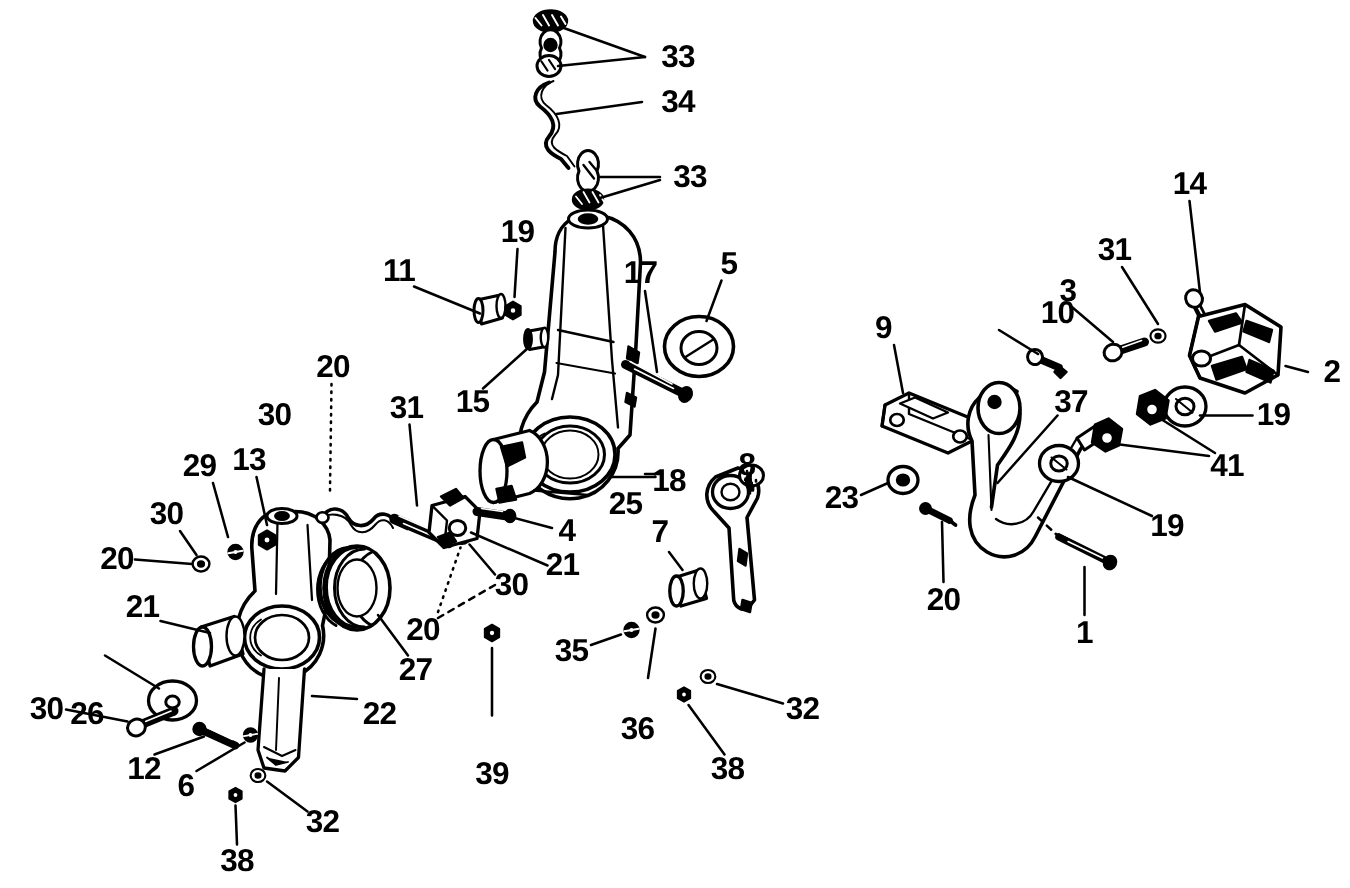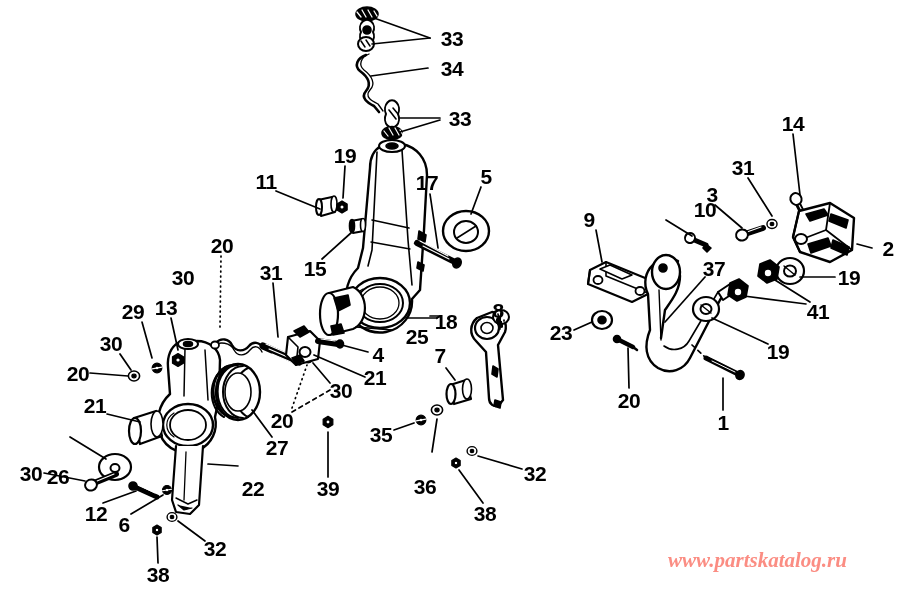--- a/index.html
+++ b/index.html
@@ -537,25 +537,24 @@
   <div class="lbl" style="left:375px;top:377px;">21</div>
   <div class="lbl" style="left:341px;top:390px;">30</div>
   <div class="lbl" style="left:95px;top:405px;">21</div>
   <div class="lbl" style="left:282px;top:420px;">20</div>
   <div class="lbl" style="left:381px;top:434px;">35</div>
   <div class="lbl" style="left:58px;top:428px;margin-top:48px;">26</div>
   <div class="lbl" style="left:723px;top:422px;">1</div>
   <div class="lbl" style="left:629px;top:400px;">20</div>
   <div class="lbl" style="left:277px;top:447px;">27</div>
   <div class="lbl" style="left:425px;top:486px;">36</div>
-  <div class="lbl" style="left:253px;top:488px;">22</div>
+  <div class="lbl" style="left:253px;top:476px;">22</div>
   <div class="lbl" style="left:31px;top:473px;">30</div>
   <div class="lbl" style="left:535px;top:473px;">32</div>
-  <div class="lbl" style="left:328px;top:488px;">39</div>
+  <div class="lbl" style="left:328px;top:516px;">39</div>
   <div class="lbl" style="left:96px;top:513px;">12</div>
   <div class="lbl" style="left:124px;top:524px;">6</div>
   <div class="lbl" style="left:485px;top:513px;">38</div>
   <div class="lbl" style="left:215px;top:548px;">32</div>
   <div class="lbl" style="left:158px;top:574px;">38</div>
 
-  <div id="watermark">www.partskatalog.ru</div>
 
 </div>
 
 </body></html>

